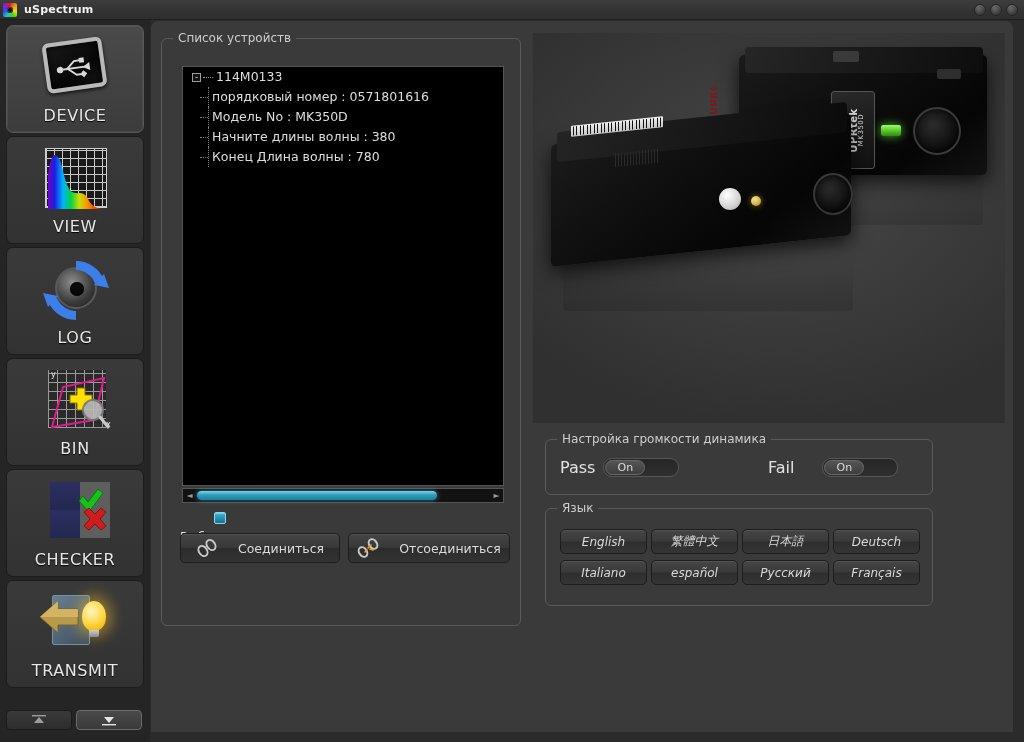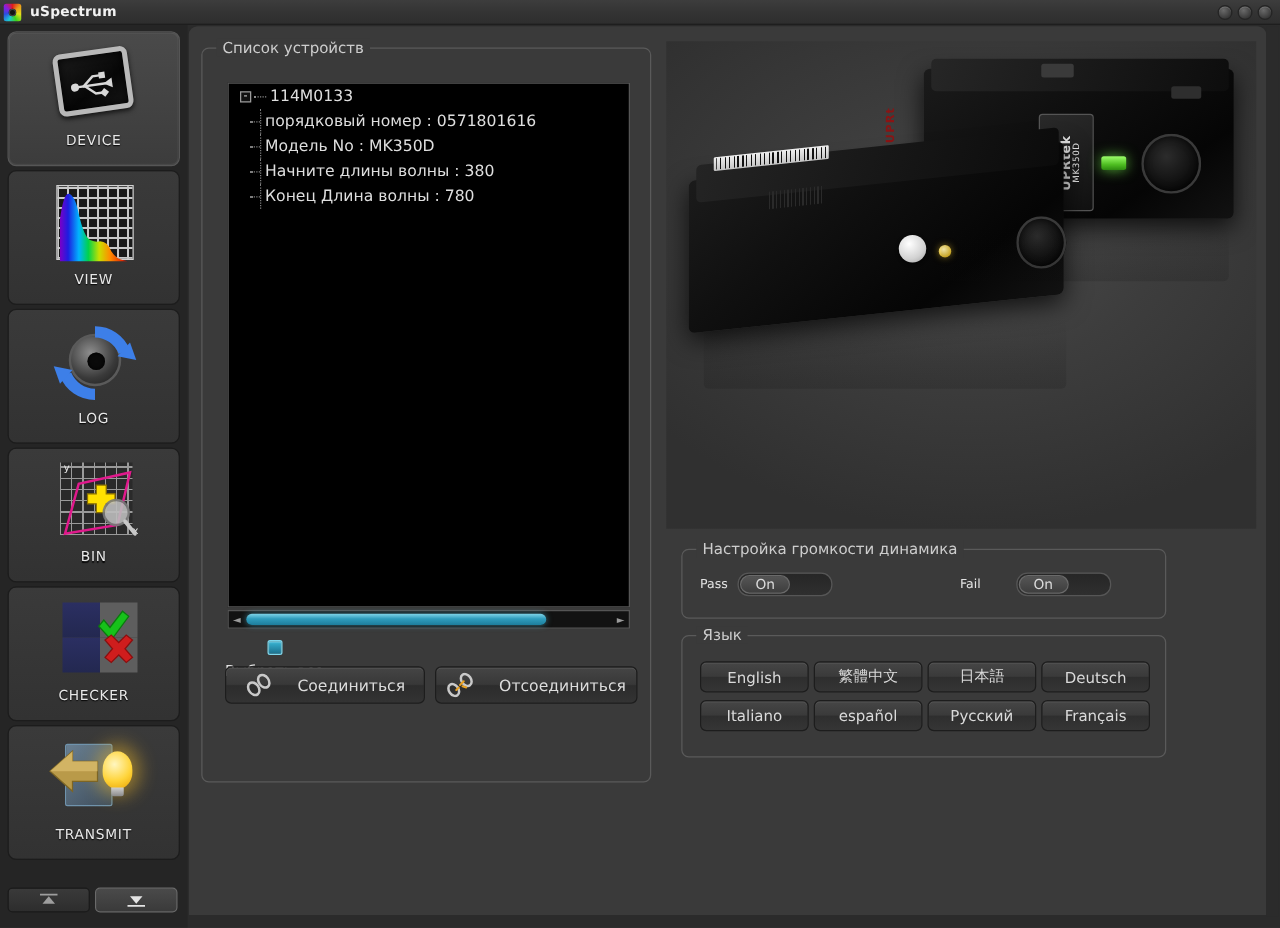--- a/index.html
+++ b/index.html
@@ -56,21 +56,21 @@
     align-items: center; justify-content: flex-start;
     padding-top: 6px;
   }
   .nav-item.active {
     background: linear-gradient(180deg, #4a4a4a, #3c3c3c);
     border: 1px solid #565656;
     box-shadow: inset 0 0 0 1px rgba(255,255,255,.06);
   }
   .nav-icon { width: 78px; height: 74px; position: relative; }
   .nav-label {
-    color: #e8e8e8; font-size: 11px; letter-spacing: .6px;
+    color: #e8e8e8; font-size: 16px; letter-spacing: .6px;
     margin-top: 0; text-shadow: 0 1px 1px #000;
   }
 
   
   .ic-device { transform: rotate(-8deg); }
   .ic-device .plate {
     position:absolute; left:9px; top:8px; width:60px; height:50px;
     background: linear-gradient(150deg,#1b1b1b,#070707 60%,#161616);
     border: 4px solid #b9b9b9; border-radius: 6px;
     box-shadow: 0 2px 4px rgba(0,0,0,.7), inset 0 0 8px #000;
@@ -306,21 +306,21 @@
   }
   .refl {
     position:absolute; opacity:.16; transform: scaleY(-1);
     background: linear-gradient(180deg, rgba(10,10,10,.9), rgba(10,10,10,0));
     border-radius:4px;
   }
 
   
   .g-speaker { left: 394px; top: 418px; width: 388px; height: 56px; }
   .tgl-row { position:absolute; top:18px; display:flex; align-items:center; gap:8px; }
-  .tgl-label { color:#e2e2e2; font-size:10px; }
+  .tgl-label { color:#e2e2e2; font-size:16px; }
   .toggle {
     width:76px; height:19px; border-radius:9px;
     background: linear-gradient(180deg,#262626,#2f2f2f);
     border:1px solid #565656; position:relative;
   }
   .toggle .knob {
     position:absolute; left:1px; top:1px; width:40px; height:15px; border-radius:8px;
     background: linear-gradient(180deg,#555,#3e3e3e);
     border:1px solid #6a6a6a;
     color:#dcdcdc; font-size:11px;
@@ -333,20 +333,21 @@
     position:absolute; left:14px; top:20px;
     display:grid; grid-template-columns: repeat(4, 87px);
     grid-auto-rows: 25px; gap: 6px 4px;
   }
   .langbtn {
     background: linear-gradient(180deg,#464646 0%, #3a3a3a 48%, #2e2e2e 52%, #353535 100%);
     border:1px solid #1d1d1d; border-radius:5px;
     color:#dadada; font-size:12px;
     display:flex; align-items:center; justify-content:center;
     box-shadow: inset 0 1px 0 rgba(255,255,255,.08);
+    font-style: italic;
   }
 </style>
 </head>
 <body>
 
 <div class="titlebar">
   <div class="app-icon"></div>
   <div class="app-title">uSpectrum</div>
   <div class="wbtns">
     <div class="wbtn"></div>

